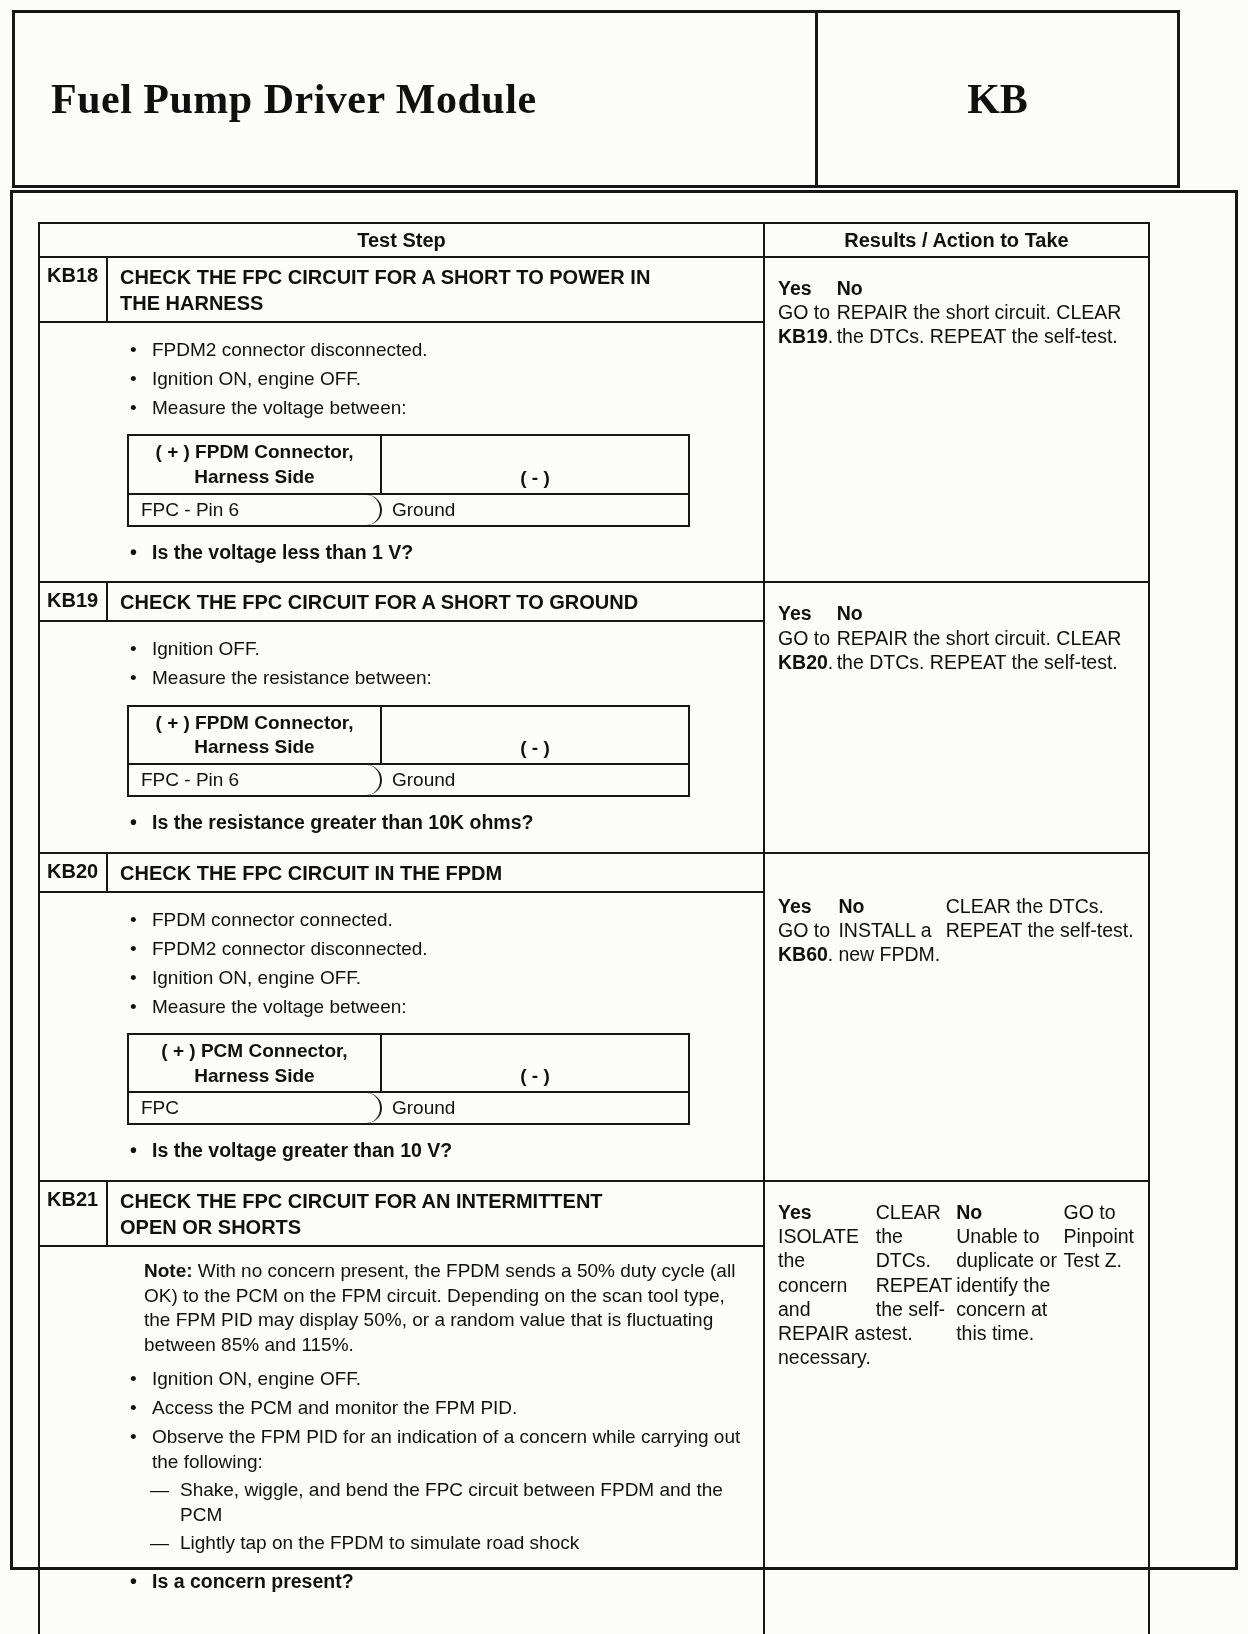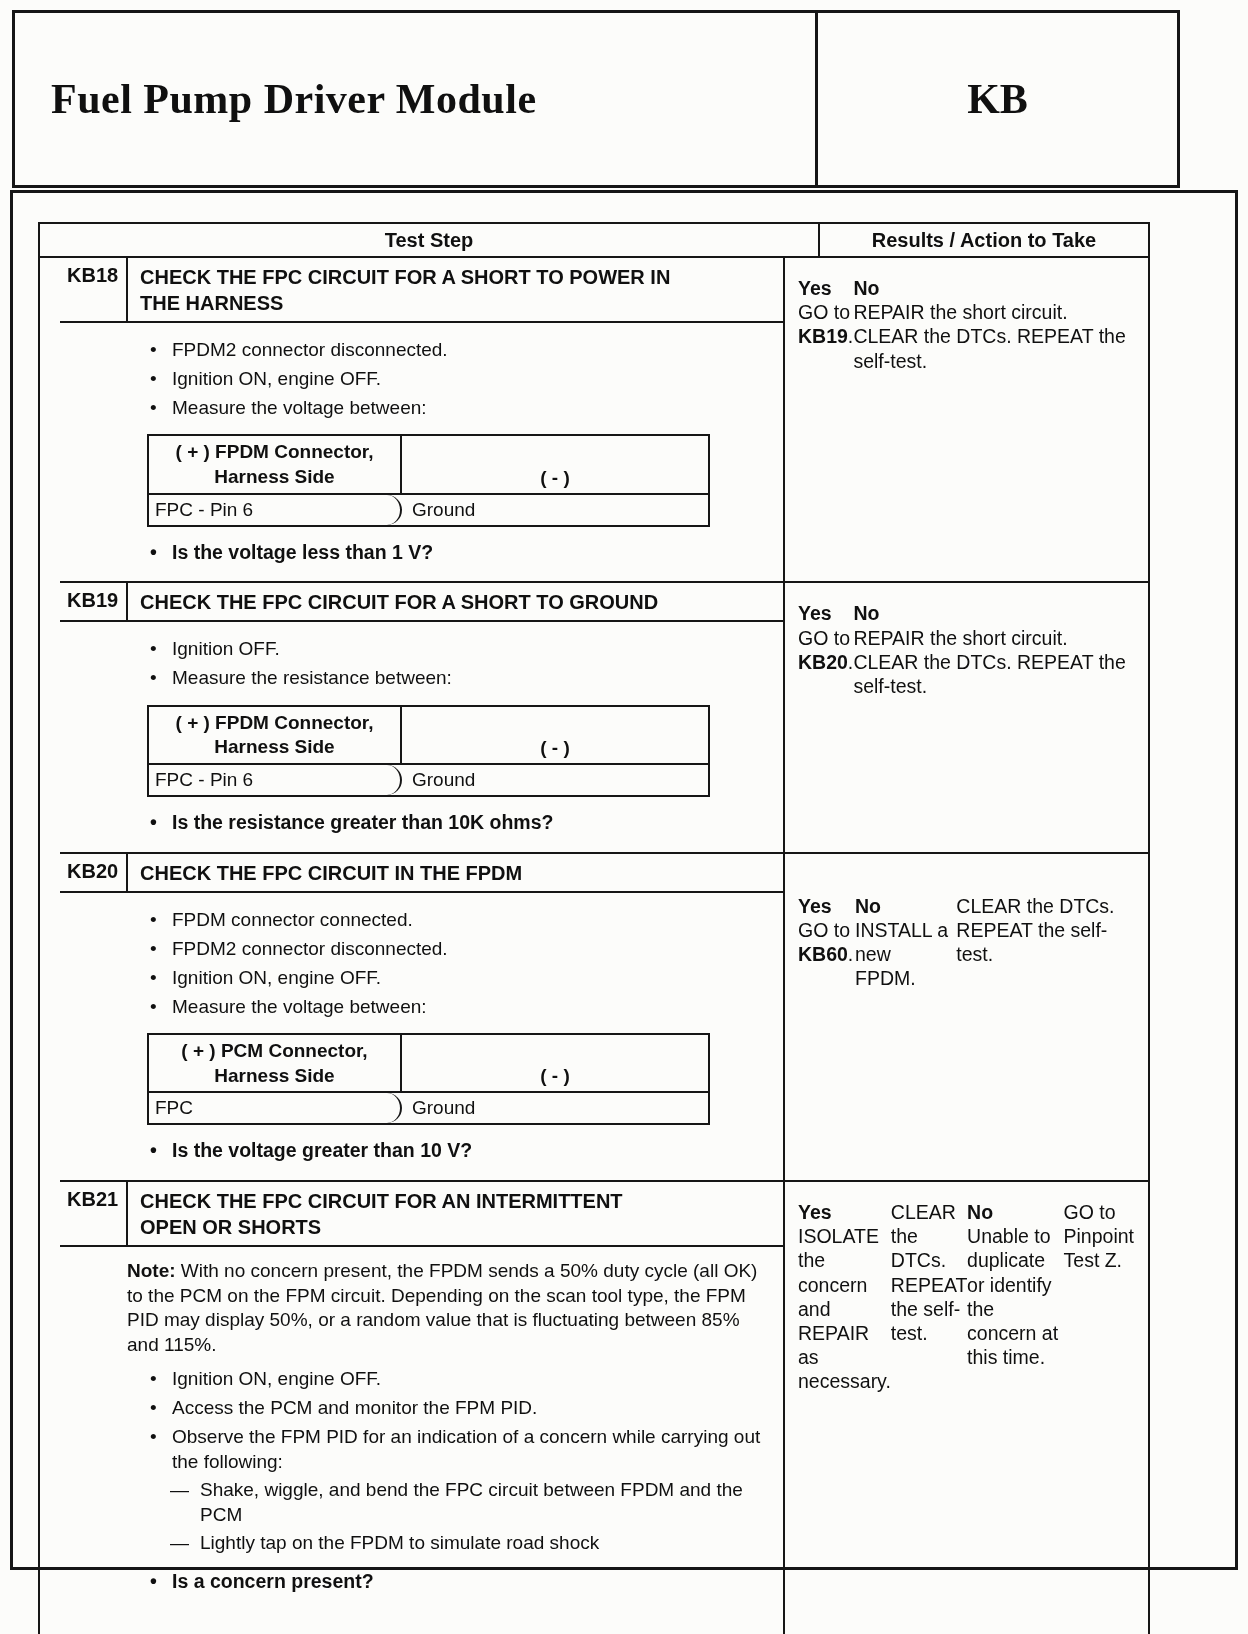--- a/index.html
+++ b/index.html
@@ -15,52 +15,52 @@
   .header-right { width:359px; display:flex; align-items:center; justify-content:center; }
   .header-code { font-family:"Liberation Serif", serif; font-weight:bold; font-size:42px; }
 
   
   .main-box { position:absolute; left:10px; top:190px; width:1228px; height:1380px; border:3px solid #161616; }
 
   
   .ptable { position:absolute; left:25px; top:29px; width:1112px;
             border:2px solid #161616; border-bottom-width:7px; }
   .thead { display:flex; border-bottom:2px solid #161616; height:34px; }
-  .th-left { width:780px; border-right:2px solid #161616; display:flex; align-items:center; justify-content:center;
+  .th-left { width:725px; border-right:2px solid #161616; display:flex; align-items:center; justify-content:center;
              font-weight:bold; font-size:20px; }
   .th-right { flex:1; display:flex; align-items:center; justify-content:center; font-weight:bold; font-size:20px; }
 
-  .section { display:flex;margin-left:20px; }
+  .section { display:flex; }
   .section + .section { border-top:2px solid #161616; }
   .col-left { width:725px; border-right:2px solid #161616; }
   .col-right { flex:1; padding:10px 14px 10px 13px; font-size:19.5px; display:flex; flex-direction:row; }
   .s0 { min-height:276px; } .s1 { min-height:230px; } .s2 { min-height:275px; } .s3 { min-height:511px; }
 
   .title-row { display:flex; border-bottom:2px solid #161616; }
   .kb-cell { width:68px; border-right:2px solid #161616; font-weight:bold; font-size:20px; padding:6px 0 5px 7px; }
   .title-text { flex:1; font-weight:bold; font-size:20px; padding:6px 10px 5px 12px; line-height:1.3; white-space:pre-line; }
 
   .body { padding:10px 0 12px 0; }
   .bullet { display:flex; margin:4px 0; padding-left:90px; padding-right:18px; font-size:19px; line-height:1.32; }
   .bullet .dot { width:22px; flex:none; }
   .bullet.q { font-weight:bold; margin-top:13px; font-size:19.5px; }
 
-  .note { padding-left:67px; padding-right:16px; font-size:19px; line-height:1.3; margin:2px 0 8px; }
+  .note { padding-left:104px; padding-right:16px; font-size:19px; line-height:1.3; margin:2px 0 8px; }
 
   .dash-item { display:flex; margin:4px 0; padding-left:110px; padding-right:18px; font-size:19px; line-height:1.3; }
   .dash-item .dash { width:30px; flex:none; }
 
   
   .meter { width:563px; margin:14px 0 2px 87px; border:2px solid #161616; font-size:19px; }
   .m-row { display:flex; }
   .m-head { border-bottom:2px solid #161616; }
   .m-pos { width:253px; border-right:2px solid #161616; }
   .m-head .m-pos { font-weight:bold; text-align:center; padding:4px 6px 3px; line-height:1.3; white-space:pre-line; }
   .m-head .m-neg { flex:1; font-weight:bold; display:flex; align-items:flex-end; justify-content:center; padding-bottom:4px; }
-  .m-body .m-pos { padding:4px 4px 4px 6px;border-radius:15px; }
+  .m-body .m-pos { padding:4px 4px 4px 12px;border-radius:15px; }
   .m-body .m-neg { flex:1; padding:4px 10px; }
 
   
   .res-block { margin:8px 0; line-height:1.24; }
   .res-label { font-weight:bold; }
   .res.end    { justify-content:flex-end; padding-bottom:8px; }
   .res.start  { justify-content:flex-start; padding-top:32px; }
   .res.center { justify-content:center; }
 </style>
 </head>

